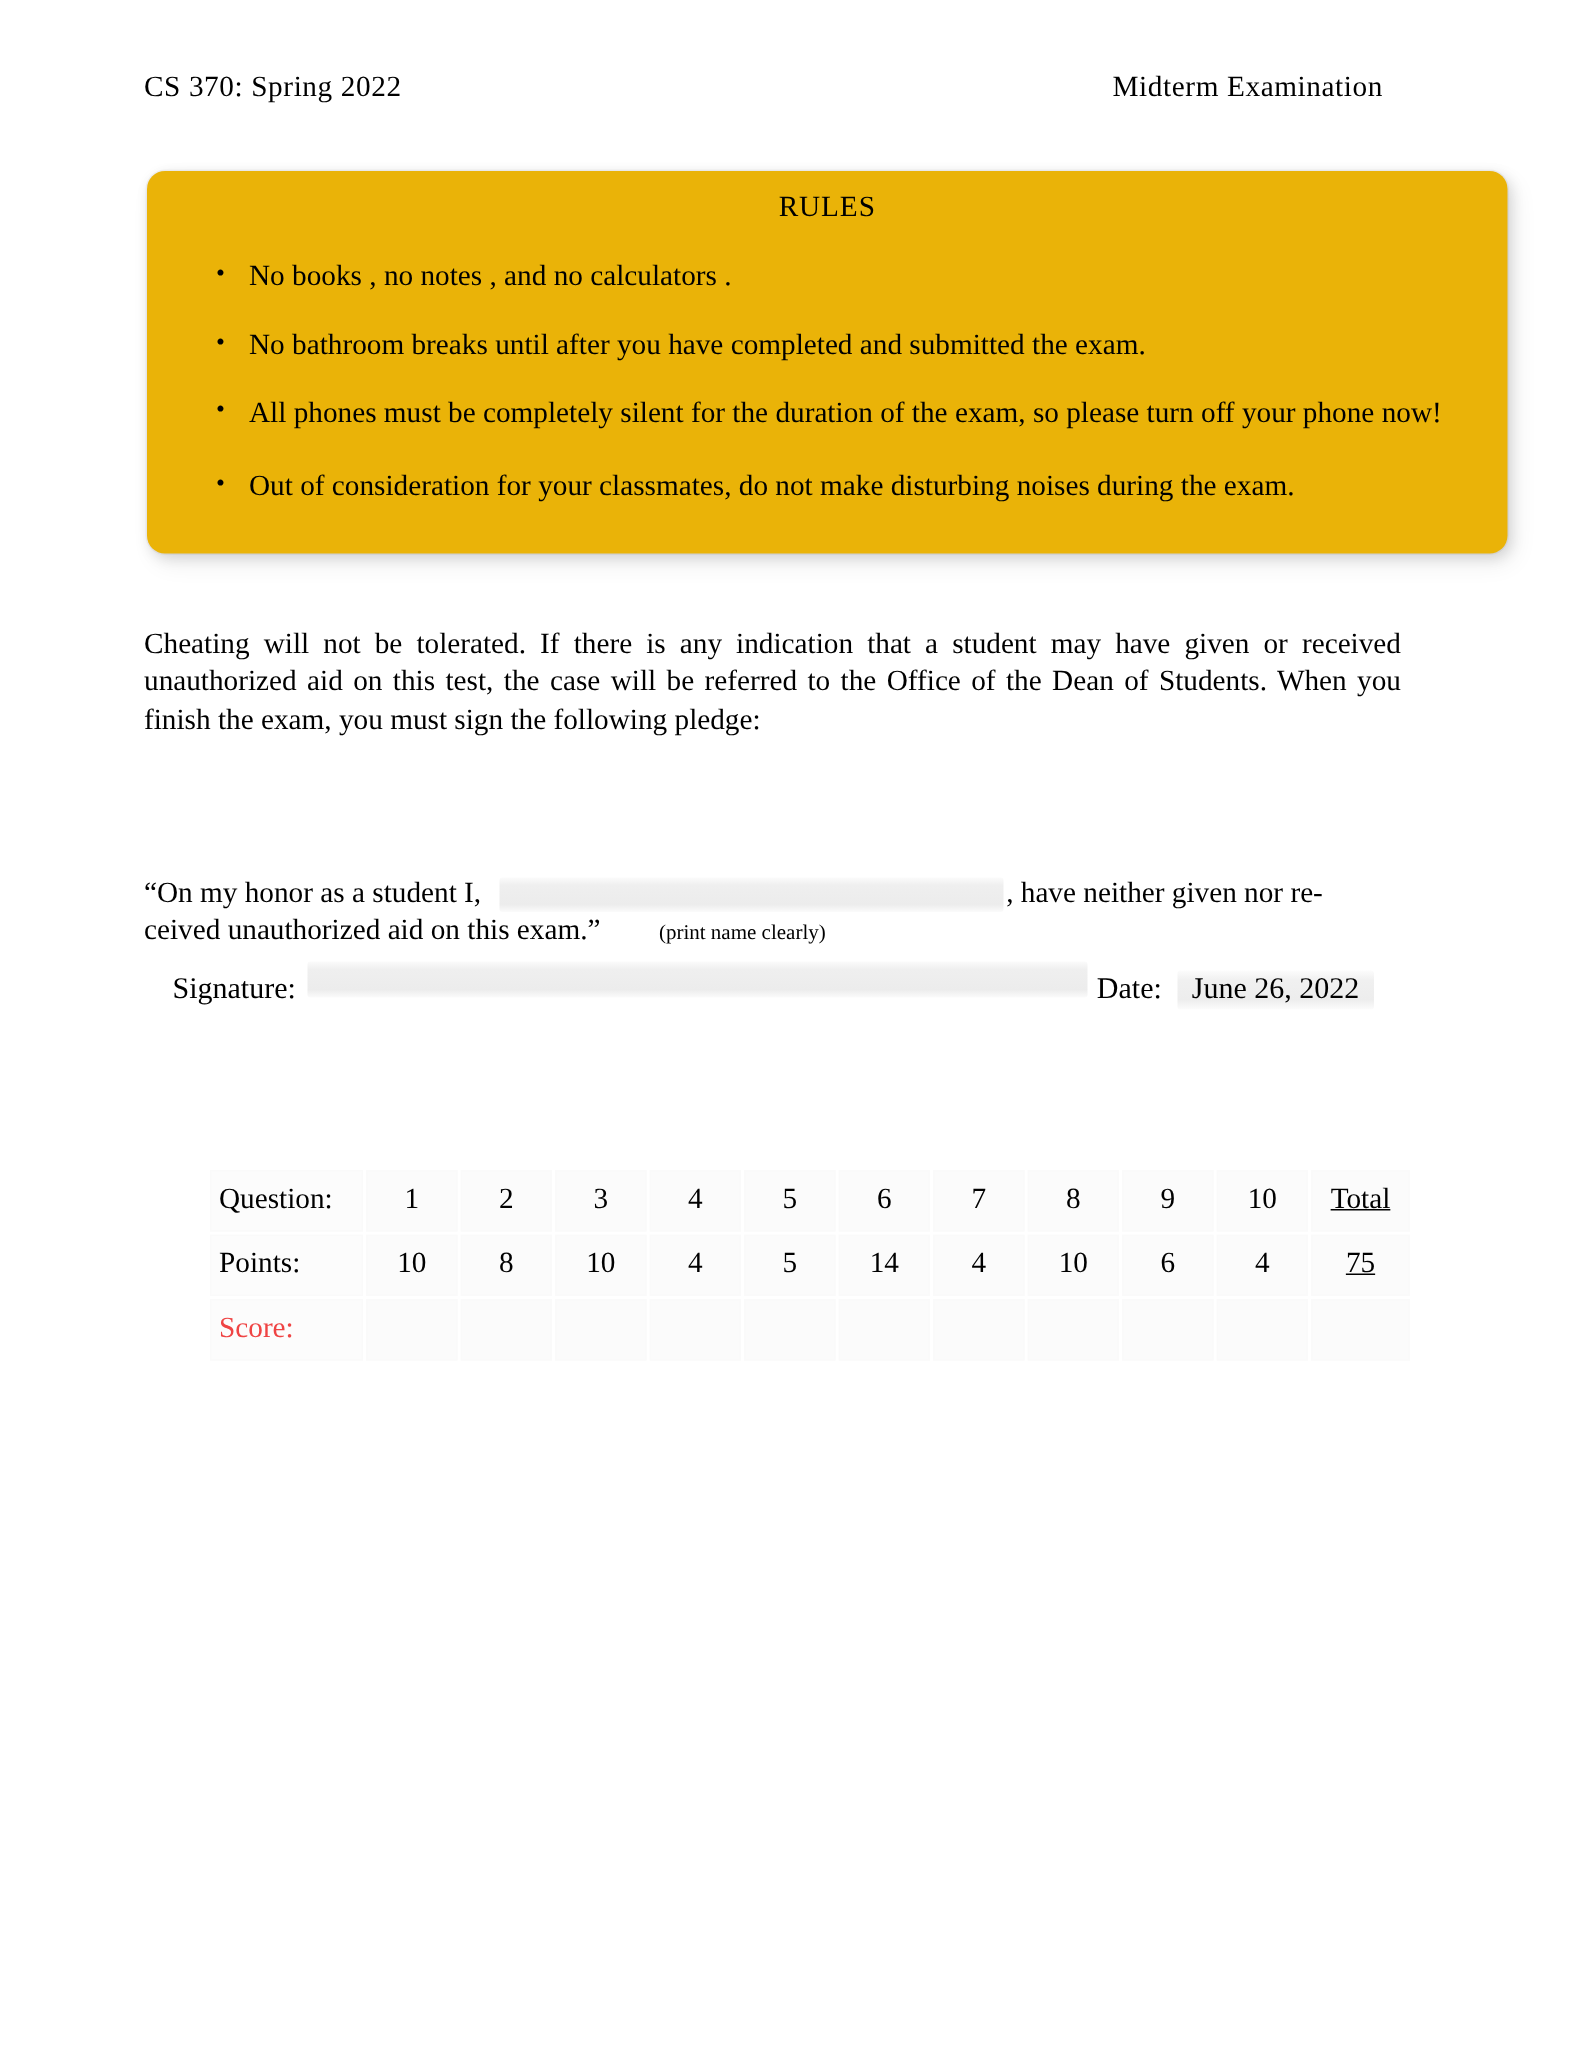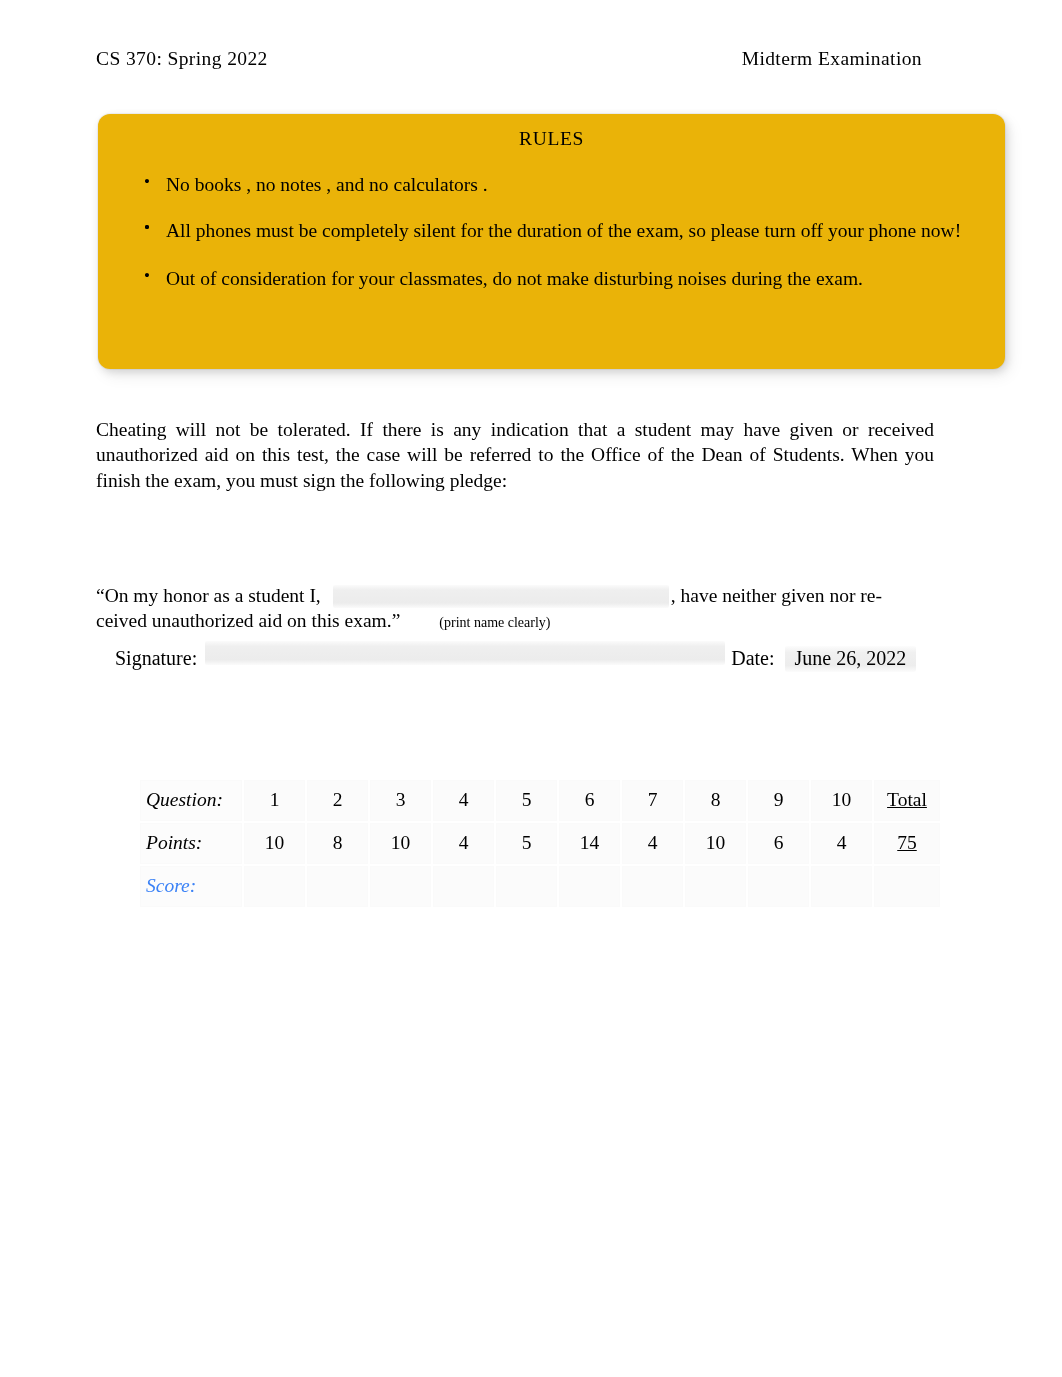--- a/index.html
+++ b/index.html
@@ -169,45 +169,45 @@
     padding: 9px 0 10px 0;
     width: 61px;
     height: 17px;
     color: #000;
   }
   .score-table td.rowlabel {
     text-align: left;
     width: 96px;
     padding-left: 6px;
     background: #fcfcfc;
-    font-style: italic;
   }
   .score-table td.total-col { width: 66px; text-decoration: underline; }
   .score-table tr.score-row td { color: transparent; }
-  .score-table tr.score-row td.rowlabel { color: #3b82f6; }
+  .score-table tr.score-row td.rowlabel { color: #ef4444; }
 </style>
 </head>
 <body>
 
 <div class="page">
 
   <div class="header">
     <span class="hdr-left">CS 370: Spring 2022</span>
     <span class="hdr-right">Midterm Examination</span>
   </div>
 
   <div class="rules-box">
     <div class="rules-title">RULES</div>
     <ul class="rules-list">
       <li class="r1">
         <span class="bullet">•</span>
         <span>No books , no notes , and no calculators  .</span>
       </li>
       <li class="r2">
         <span class="bullet">•</span>
+        <span>No bathroom breaks     until after you have completed and submitted the exam.</span>
       </li>
       <li class="r3">
         <span class="bullet">•</span>
         <span>All phones must be completely silent        for the duration of the exam, so please turn off your phone now!</span>
       </li>
       <li class="r4">
         <span class="bullet">•</span>
         <span>Out of consideration for your classmates, do not make disturbing noises during the exam.</span>
       </li>
     </ul>

